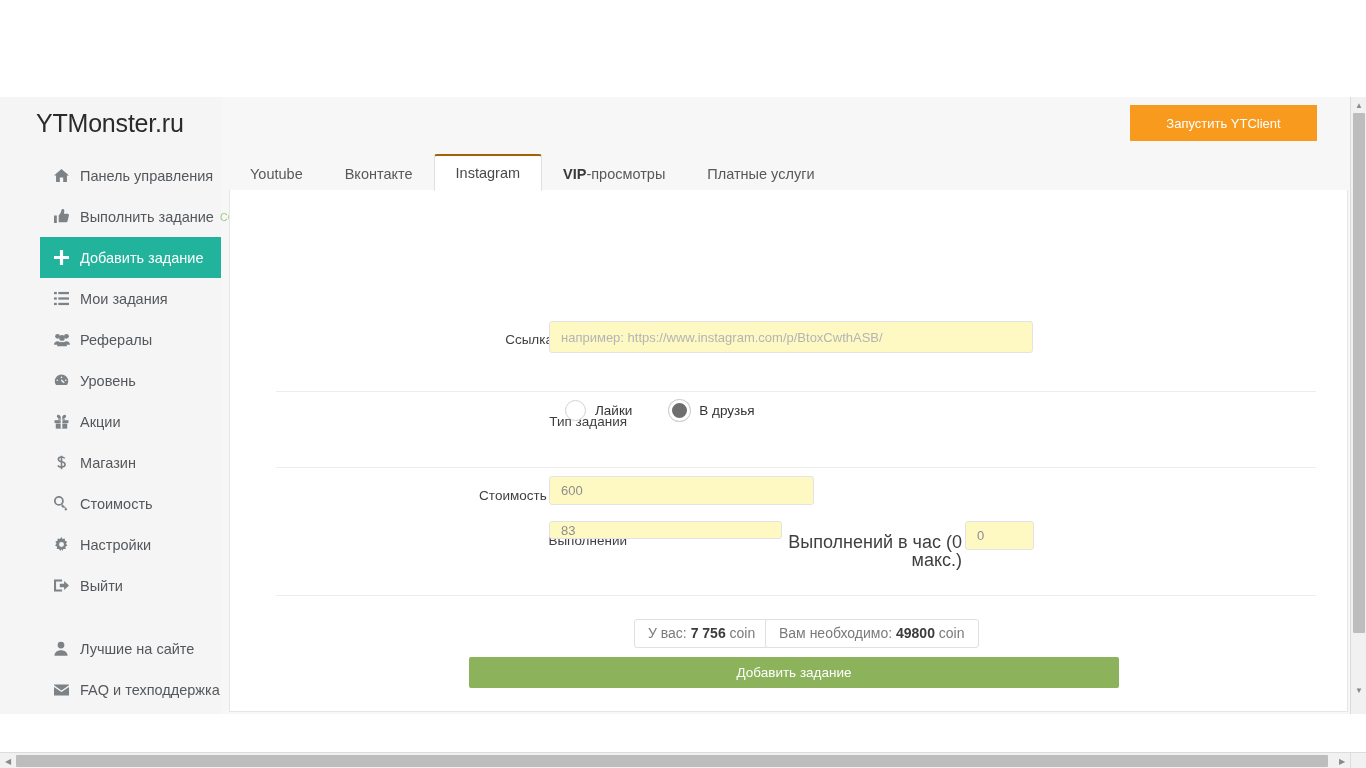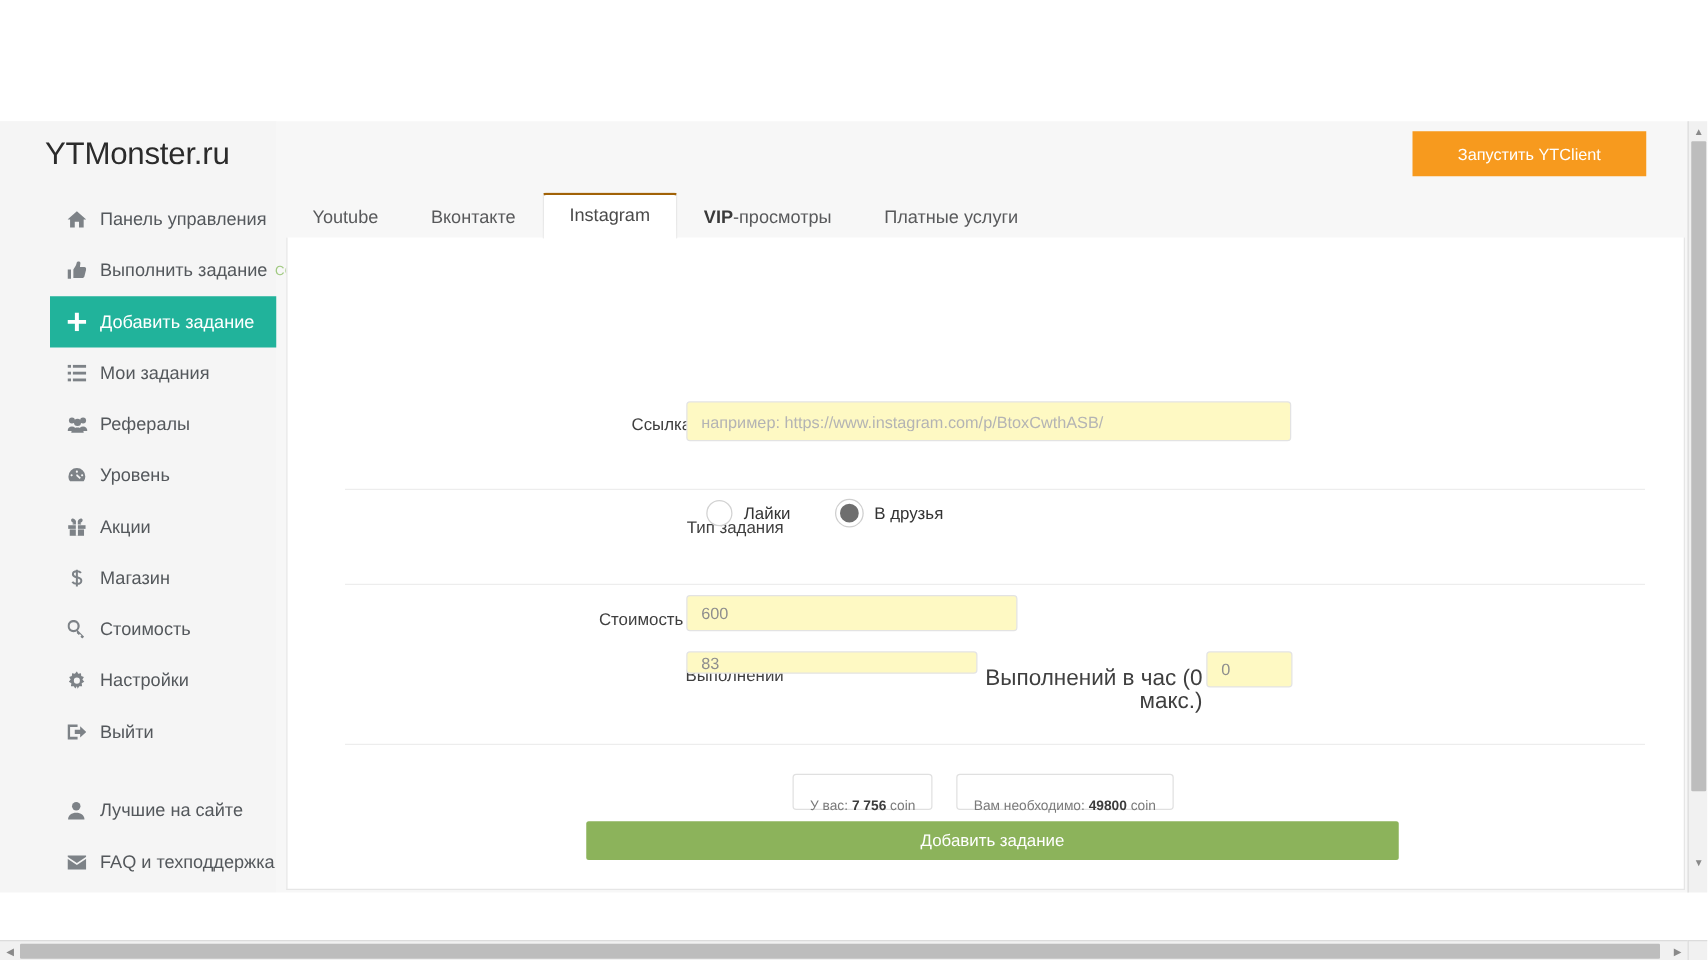--- a/index.html
+++ b/index.html
@@ -184,23 +184,23 @@
   .radio-text { font-size: 13.5px; color: #333; white-space: nowrap; }
 
   
   .pill {
     position: absolute;
     height: 29px;
     line-height: 27px;
     border: 1px solid #e0e0e0;
     border-radius: 3px;
     background: #ffffff;
-    font-size: 11px;
+    font-size: 14px;
     color: #7a7a7a;
-    padding: 12px 13px;
+    padding: 0 13px;
     white-space: nowrap;
   }
   .pill b { color: #3b3b3b; font-weight: bold; }
 
   .submit-btn {
     position: absolute;
     left: 239px; top: 467px;
     width: 650px; height: 31px;
     background: #8cb35b;
     border: none;

